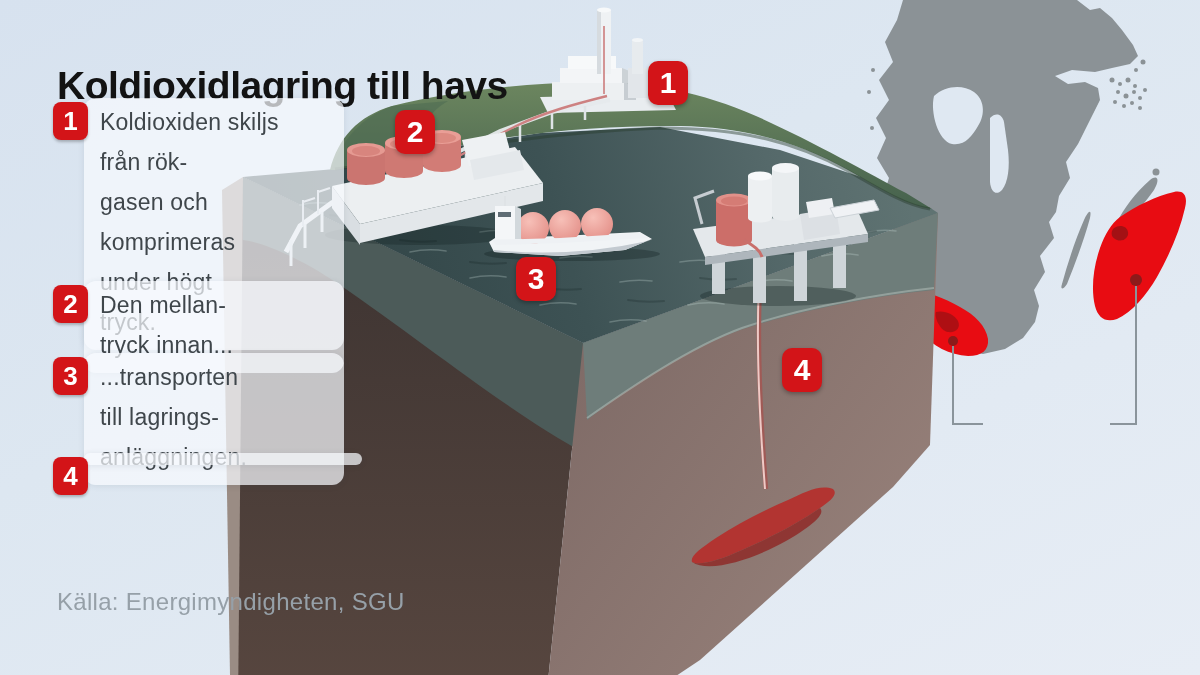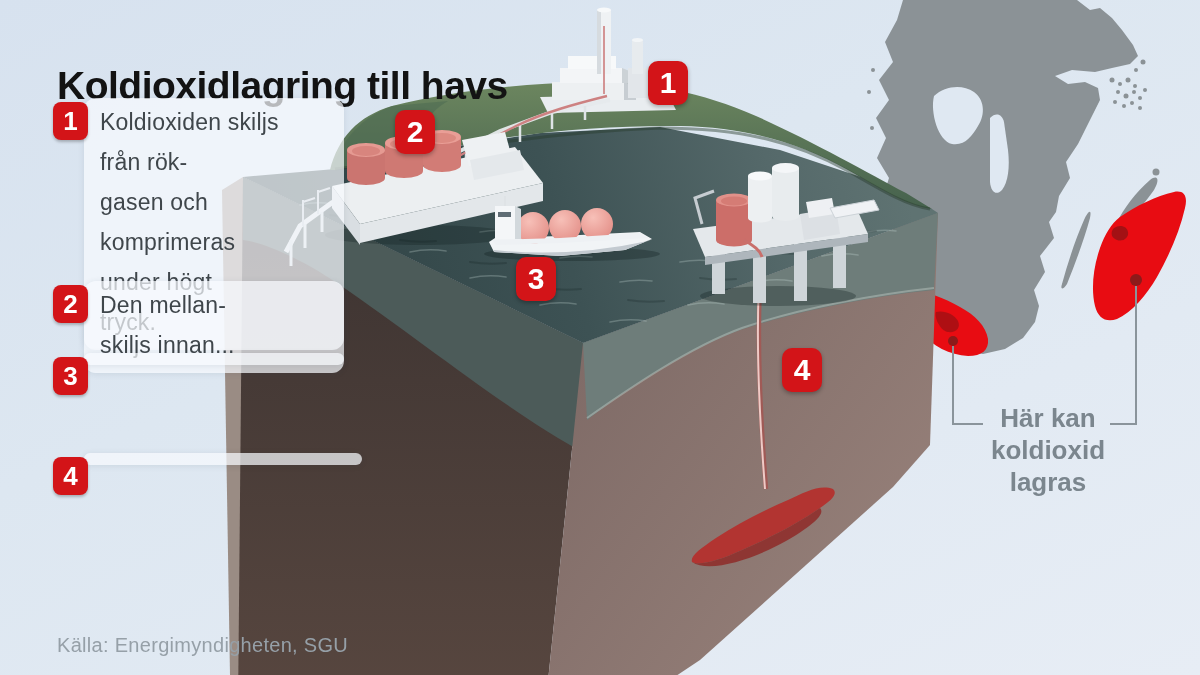--- a/index.html
+++ b/index.html
@@ -19,21 +19,21 @@
     padding:4px 12px 8px 16px;}
   .panel .step-text{font-size:23px;line-height:40px;color:var(--text-dark);
     white-space:pre-line;letter-spacing:0.2px;}
   .num-badge{position:absolute;left:-31px;top:4px;width:35px;height:38px;
     background:var(--badge-red);border-radius:8px;color:#fff;font-weight:800;
     font-size:26px;display:flex;align-items:center;justify-content:center;
     box-shadow:0 2px 3px rgba(0,0,0,0.25);}
   .scene-badge{position:absolute;width:40px;height:44px;background:var(--badge-red);
     border-radius:10px;color:#fff;font-weight:800;font-size:30px;display:flex;
     align-items:center;justify-content:center;box-shadow:0 2px 4px rgba(0,0,0,0.3);}
-  .source-line{position:absolute;left:57px;top:634px;font-size:20px;
+  .source-line{position:absolute;left:57px;top:588px;font-size:24px;
     color:var(--muted-text);letter-spacing:0.3px;}
   .map-label{position:absolute;left:973px;top:402px;width:150px;text-align:center;
     font-size:26px;font-weight:700;line-height:32px;color:var(--map-label-gray);
     white-space:pre-line;}
   
   .map-land{fill:var(--map-gray);}
   .map-red{fill:var(--map-red);}
   .deposit{fill:var(--deposit-red);}
 </style>
 </head>
@@ -264,32 +264,32 @@
   <div class="step-text">Koldioxiden skiljs
 från rök-
 gasen och
 komprimeras
 under högt
 tryck.</div>
 </div>
 <div class="panel" style="top:281px;width:232px;">
   <div class="num-badge">2</div>
   <div class="step-text">Den mellan-
-skiljs innan...</div>
+tryck innan...</div>
 </div>
 <div class="panel" style="top:353px;width:232px;">
   <div class="num-badge">3</div>
+  <div class="step-text">...transporten
+till lagrings-
+anläggningen.</div>
 </div>
 <div class="panel" style="top:453px;width:250px;">
   <div class="num-badge">4</div>
 </div>
 
 <div class="scene-badge" style="left:648px;top:61px;">1</div>
 <div class="scene-badge" style="left:395px;top:110px;">2</div>
 <div class="scene-badge" style="left:516px;top:257px;">3</div>
 <div class="scene-badge" style="left:782px;top:348px;">4</div>
 
-<div class="map-label">Här kan
-koldioxid
-lagras</div>
 <div class="source-line">Källa: Energimyndigheten, SGU</div>
 
 </div>
 
 </body></html>

